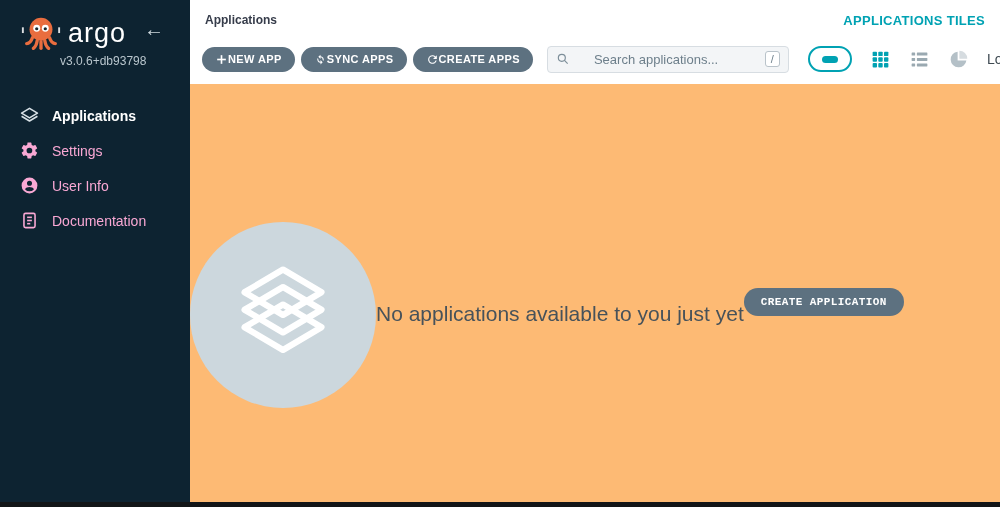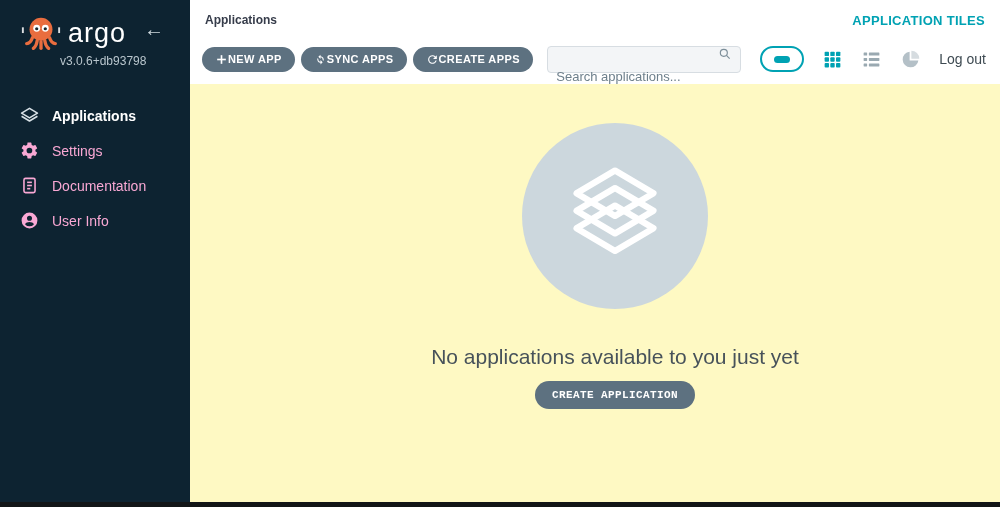--- a/index.html
+++ b/index.html
@@ -28,42 +28,42 @@
   .topbar { background:#fff; height:40px; display:flex; align-items:center; justify-content:space-between; padding:0 15px; flex-shrink:0; }
   .breadcrumb { font-size:12px; font-weight:bold; color:#363c4a; cursor:pointer; }
   .right-title { font-size:13px; font-weight:bold; color:#00a2b3; letter-spacing:.3px; }
 
   .toolbar { background:#fff; height:44px; display:flex; align-items:center; padding:0 14px 6px 12px; gap:6px; flex-shrink:0; }
   .btn { display:inline-flex; align-items:center; gap:0; background:#5d7180; color:#fff; border:none;
          border-radius:15px; padding:6px 13px; font-size:11px; font-weight:bold; letter-spacing:.4px;
          font-family:"Liberation Sans", sans-serif; cursor:pointer; white-space:nowrap; }
   .btn svg { width:13px; height:13px; flex-shrink:0; }
 
-  .search-box { display:flex; align-items:flex-end; background:#f3f5f7; border:1px solid #d7dde2; border-radius:4px;
-                height:27px; width:242px; padding:0 8px; gap:8px; margin-left:8px;flex-direction:column; }
+  .search-box { display:flex; align-items:center; background:#f3f5f7; border:1px solid #d7dde2; border-radius:4px;
+                height:27px; width:242px; padding:0 8px; gap:24px; margin-left:8px; }
   .search-box svg { width:14px; height:14px; color:#7c8e99; flex-shrink:0; }
   .search-box input { border:none; background:transparent; outline:none; flex:1; min-width:0; font-size:13px;
                       color:#4a5b66; font-family:"Liberation Sans", sans-serif; }
   .search-box input::placeholder { color:#6d7f8b; }
   .key-hint { border:1px solid #b9c3ca; border-radius:3px; font-size:11px; color:#6d7f8b; padding:1px 5px; background:#fff; }
 
   .toggle { width:44px; height:26px; border:2px solid #00a2b3; border-radius:14px; display:flex; align-items:center;
             justify-content:center; margin-left:13px; cursor:pointer; flex-shrink:0; background:#fff; }
   .toggle-bar { width:16px; height:7px; background:#00a2b3; border-radius:4px; }
 
   .view-icon { display:inline-flex; margin-left:12px; cursor:pointer; flex-shrink:0; }
   .view-icon svg { width:21px; height:21px; }
   .view-icon.teal { color:#00a2b3; }
   .view-icon.gray { color:#9aa9b1; }
   .view-icon.lightgray { color:#b4c0c7; }
 
   .logout { font-size:14px; color:#3e4a52; margin-left:auto; padding-left:12px; cursor:pointer; white-space:nowrap; }
 
   
-  .content { flex:1; background:#fef9c3; display:flex; flex-direction:column; align-items:center;padding-left:40px; }
+  .content { flex:1; background:#fdba74; display:flex; flex-direction:row; align-items:center; }
   .empty-circle { width:186px; height:186px; border-radius:50%; background:#ccd7dd; margin-top:39px;
                   display:flex; align-items:center; justify-content:center; }
   .empty-circle svg { width:112px; height:112px; }
   .empty-title { font-size:21px; color:#47525a; margin-top:36px; }
   .empty-sub { font-size:16px; color:#3f4a52; margin-top:15px; }
   .cta { margin-top:12px; background:#5d7180; color:#fff; border:none; border-radius:15px; padding:8px 17px;
          font-size:11px; font-weight:bold; letter-spacing:.4px; font-family:Liberation Mono, monospace; cursor:pointer; }
 
   .footer-bar { position:absolute; left:0; bottom:0; width:1000px; height:5px; background:#121517; }
 </style>
@@ -108,45 +108,45 @@
       <div class="nav-item">
         <span class="icon">
           <svg viewBox="0 0 24 24">
               <path fill="currentColor" d="M19.4 13c.04-.32.06-.66.06-1s-.02-.68-.07-1l2.1-1.65c.19-.15.24-.42.12-.64l-2-3.46c-.12-.22-.39-.3-.61-.22l-2.49 1a7.3 7.3 0 0 0-1.73-1l-.38-2.65A.49.49 0 0 0 13.9 2h-4c-.25 0-.45.18-.49.42l-.38 2.65c-.63.26-1.2.6-1.73 1l-2.49-1a.5.5 0 0 0-.61.22l-2 3.46c-.13.22-.07.49.12.64L4.4 11c-.05.32-.07.66-.07 1s.02.68.07 1l-2.1 1.65c-.19.15-.25.42-.12.64l2 3.46c.12.22.39.3.61.22l2.49-1c.53.4 1.1.74 1.73 1l.38 2.65c.04.24.24.42.49.42h4c.25 0 .46-.18.49-.42l.38-2.65c.63-.26 1.2-.6 1.73-1l2.49 1c.22.08.49 0 .61-.22l2-3.46c.12-.22.07-.49-.12-.64L19.4 13zM11.9 15.6a3.6 3.6 0 1 1 0-7.2 3.6 3.6 0 0 1 0 7.2z"></path>
             </svg>
         </span>
         <span>Settings</span>
       </div>
       <div class="nav-item">
         <span class="icon">
+          <svg viewBox="0 0 24 24">
+              <path fill="currentColor" d="M12 2a10 10 0 1 0 0 20 10 10 0 0 0 0-20zm0 4a3.2 3.2 0 1 1 0 6.4A3.2 3.2 0 0 1 12 6zm0 13.4a7.4 7.4 0 0 1-5.5-2.5c.1-1.9 3.7-2.9 5.5-2.9s5.4 1 5.5 2.9a7.4 7.4 0 0 1-5.5 2.5z"></path>
+            </svg>
+        </span>
+        <span>User Info</span>
+      </div>
+      <div class="nav-item">
+        <span class="icon">
           <svg viewBox="0 0 24 24" fill="none" stroke="currentColor" stroke-width="2">
             <rect x="5" y="3" width="14" height="18" rx="2"></rect>
             <line x1="9" y1="8" x2="15" y2="8"></line>
             <line x1="9" y1="12" x2="15" y2="12"></line>
             <line x1="9" y1="16" x2="13" y2="16"></line>
           </svg>
         </span>
         <span>Documentation</span>
       </div>
-      <div class="nav-item">
-        <span class="icon">
-          <svg viewBox="0 0 24 24">
-              <path fill="currentColor" d="M12 2a10 10 0 1 0 0 20 10 10 0 0 0 0-20zm0 4a3.2 3.2 0 1 1 0 6.4A3.2 3.2 0 0 1 12 6zm0 13.4a7.4 7.4 0 0 1-5.5-2.5c.1-1.9 3.7-2.9 5.5-2.9s5.4 1 5.5 2.9a7.4 7.4 0 0 1-5.5 2.5z"></path>
-            </svg>
-        </span>
-        <span>User Info</span>
-      </div>
     </nav>
   </aside>
 
   <main class="main">
 
     <div class="topbar">
       <span class="breadcrumb">Applications</span>
-      <span class="right-title">APPLICATION TILES</span>
+      <span class="right-title">APPLICATIONS TILES</span>
     </div>
 
     <div class="toolbar">
       <button class="btn">
         <svg viewBox="0 0 24 24" fill="none" stroke="currentColor" stroke-width="3">
             <line x1="12" y1="4" x2="12" y2="20"></line>
             <line x1="4" y1="12" x2="20" y2="12"></line>
           </svg>
         <span>NEW APP</span>
       </button>

